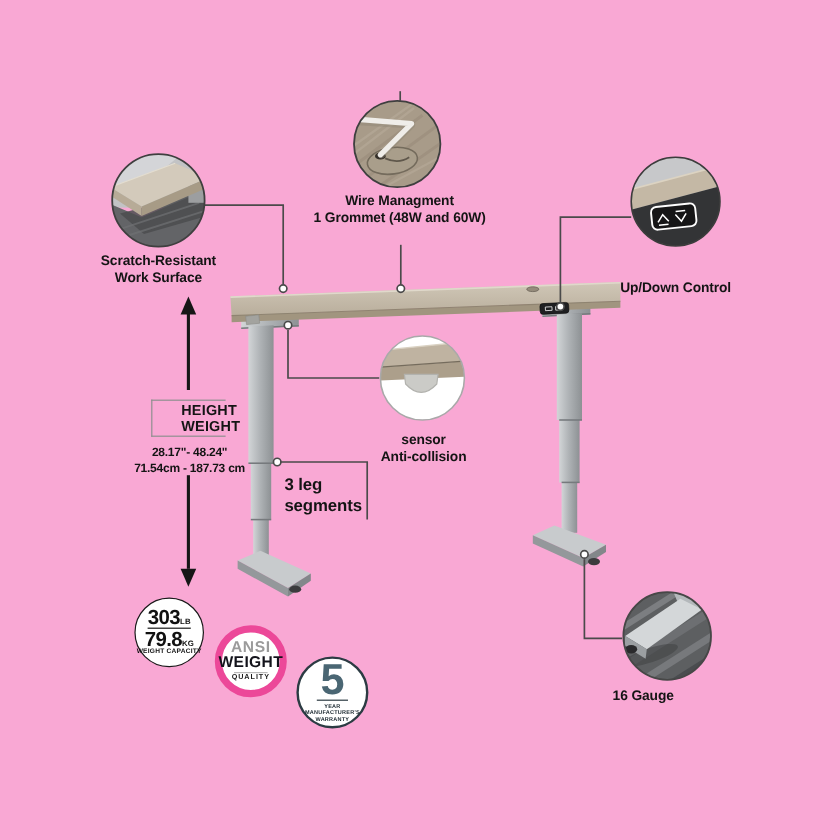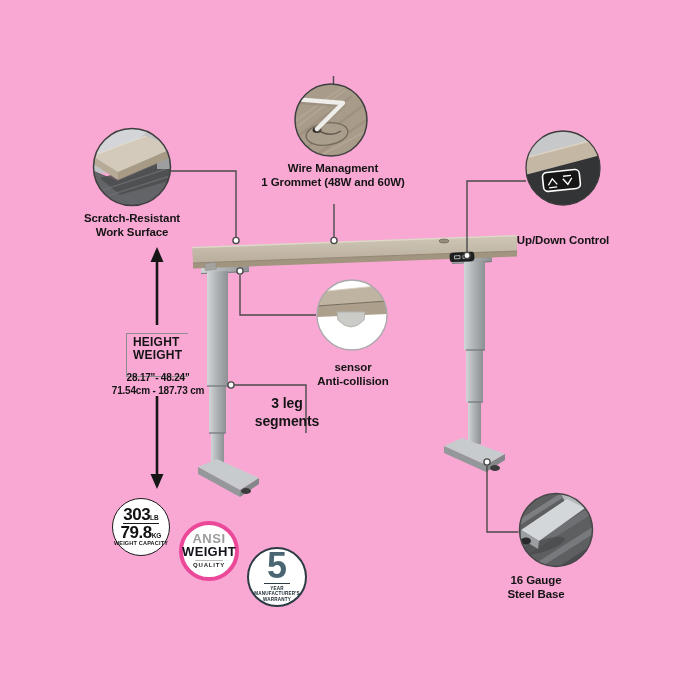--- a/index.html
+++ b/index.html
@@ -7,34 +7,34 @@
          font-family:"Liberation Sans", sans-serif;}
   svg{position:absolute;left:0;top:0;}
   .lbl{position:absolute;font:700 11.5px/13.5px "Liberation Sans",sans-serif;color:#141414;
        text-align:center;letter-spacing:-0.1px;white-space:nowrap;}
   .lbl div{white-space:nowrap;}
   .lbl-wire{left:233px;top:162px;width:200px;}
   .lbl-updown{left:483px;top:202px;width:160px;margin-top:32px;}
   .lbl-scratch{left:52px;top:212px;width:160px;}
   .lbl-anti{left:273px;top:361px;width:160px;}
   .lbl-steel{left:456px;top:574px;width:160px;}
-  .lbl-leg{left:237px;top:395px;width:100px;text-align:center;font:700 14px/17.5px "Liberation Sans",sans-serif;}
-  .hr-box{position:absolute;left:126px;top:333px;width:62px;height:44px;box-sizing:border-box;
+  .lbl-leg{left:237px;top:395px;width:100px;text-align:left;font:700 14px/17.5px "Liberation Sans",sans-serif;}
+  .hr-box{position:absolute;left:126px;top:333px;width:62px;height:31px;box-sizing:border-box;
           border-top:1.5px solid #8f8f8f;border-bottom:1.5px solid #8f8f8f;border-left:1.5px solid #8f8f8f;
-          padding:2px 0 0 6px;font:700 12px/13px "Liberation Sans",sans-serif;color:#141414;letter-spacing:0.2px;}
+          padding:2px 0 0 24px;font:700 12px/13px "Liberation Sans",sans-serif;color:#141414;letter-spacing:0.2px;}
   .hr-range{position:absolute;left:93px;top:371px;width:130px;text-align:center;
             font:700 10px/13px "Liberation Sans",sans-serif;color:#141414;letter-spacing:-0.2px;}
   .badge{position:absolute;border-radius:50%;background:#fff;box-sizing:border-box;
          display:flex;flex-direction:column;align-items:center;justify-content:center;text-align:center;}
   .badge-weight{left:112px;top:498px;width:58px;height:58px;border:1.6px solid #1a1a1a;}
   .w-num{font:700 17px/14px "Liberation Sans",sans-serif;color:#111;letter-spacing:-0.5px;}
   .w-unit{font:700 6.5px "Liberation Sans",sans-serif;letter-spacing:0;}
   .w-div{width:36px;height:1.5px;background:#1a1a1a;margin:1px 0 2px;}
   .w-cap{font:700 5.5px/6px "Liberation Sans",sans-serif;color:#111;letter-spacing:0.2px;}
-  .badge-ansi{left:179px;top:521px;width:60px;height:60px;border:4px solid #ec4899;}
+  .badge-ansi{left:179px;top:521px;width:60px;height:60px;border:6px solid #ec4899;}
   .a-l1{font:700 13px/12px "Liberation Sans",sans-serif;color:#9b9b9b;letter-spacing:0.5px;}
   .a-l2{font:700 13px/13px "Liberation Sans",sans-serif;color:#13131b;letter-spacing:0.3px;}
   .a-div{width:28px;height:1px;background:#b9b9b9;margin:2px 0 1px;}
   .a-cap{font:700 6px/7px "Liberation Sans",sans-serif;color:#1a1a1a;letter-spacing:0.8px;}
   .badge-warranty{left:247px;top:547px;width:60px;height:60px;border:2.5px solid #2c3b43;}
   .y-num{font:700 36px/28px "Liberation Sans",sans-serif;color:#4a6673;}
   .y-div{width:26px;height:1.2px;background:#2c3b43;margin:3px 0 2px;}
   .y-cap{font:700 4.6px/5.5px "Liberation Sans",sans-serif;color:#16242c;letter-spacing:0.2px;}
 </style>
 </head>
@@ -243,21 +243,20 @@
     <div>Work Surface</div>
   </div>
 
   <div class="lbl lbl-anti">
     <div>sensor</div>
     <div>Anti-collision</div>
   </div>
 
   <div class="lbl lbl-steel">
     <div>16 Gauge</div>
-    <div>Steel Base</div>
   </div>
 
   <div class="lbl lbl-leg">
     <div>3 leg</div>
     <div>segments</div>
   </div>
 
   <div class="hr-box">
     <div>HEIGHT</div>
     <div>WEIGHT</div>

